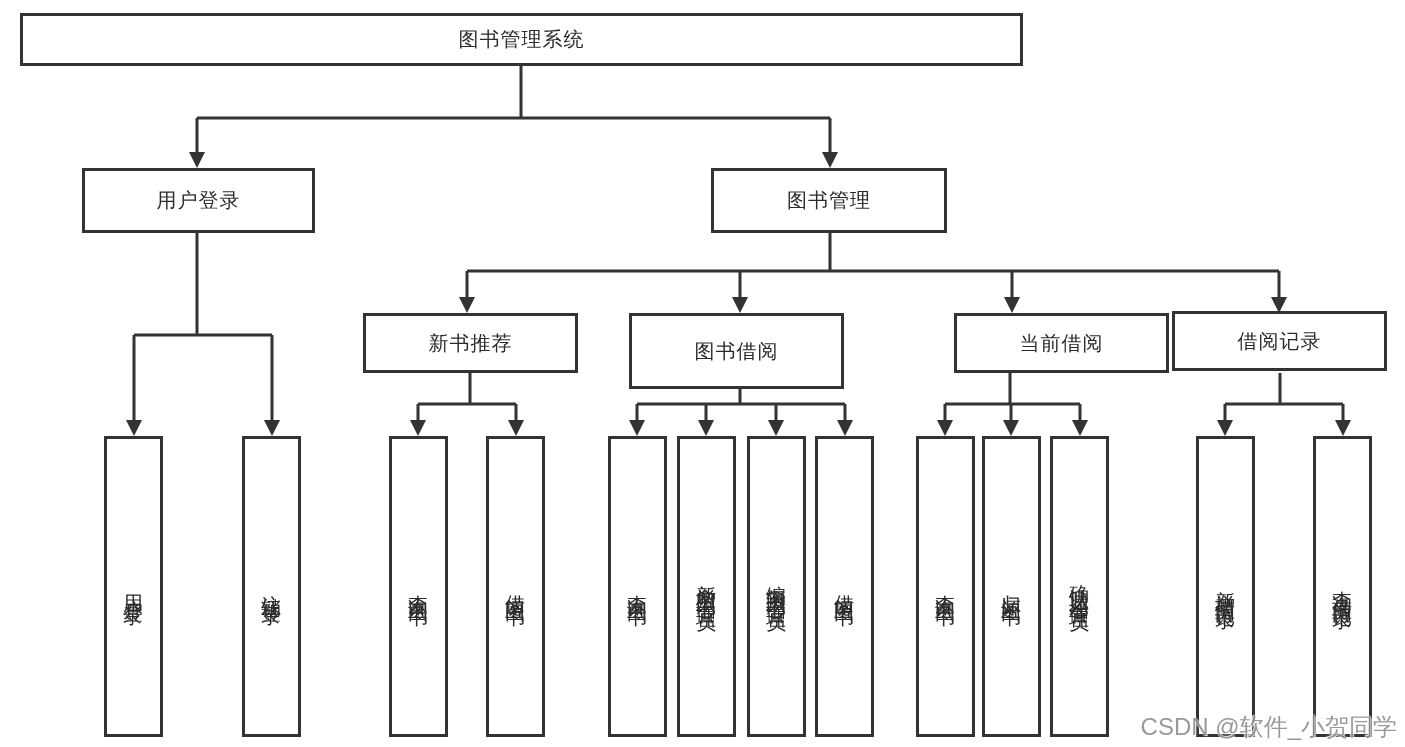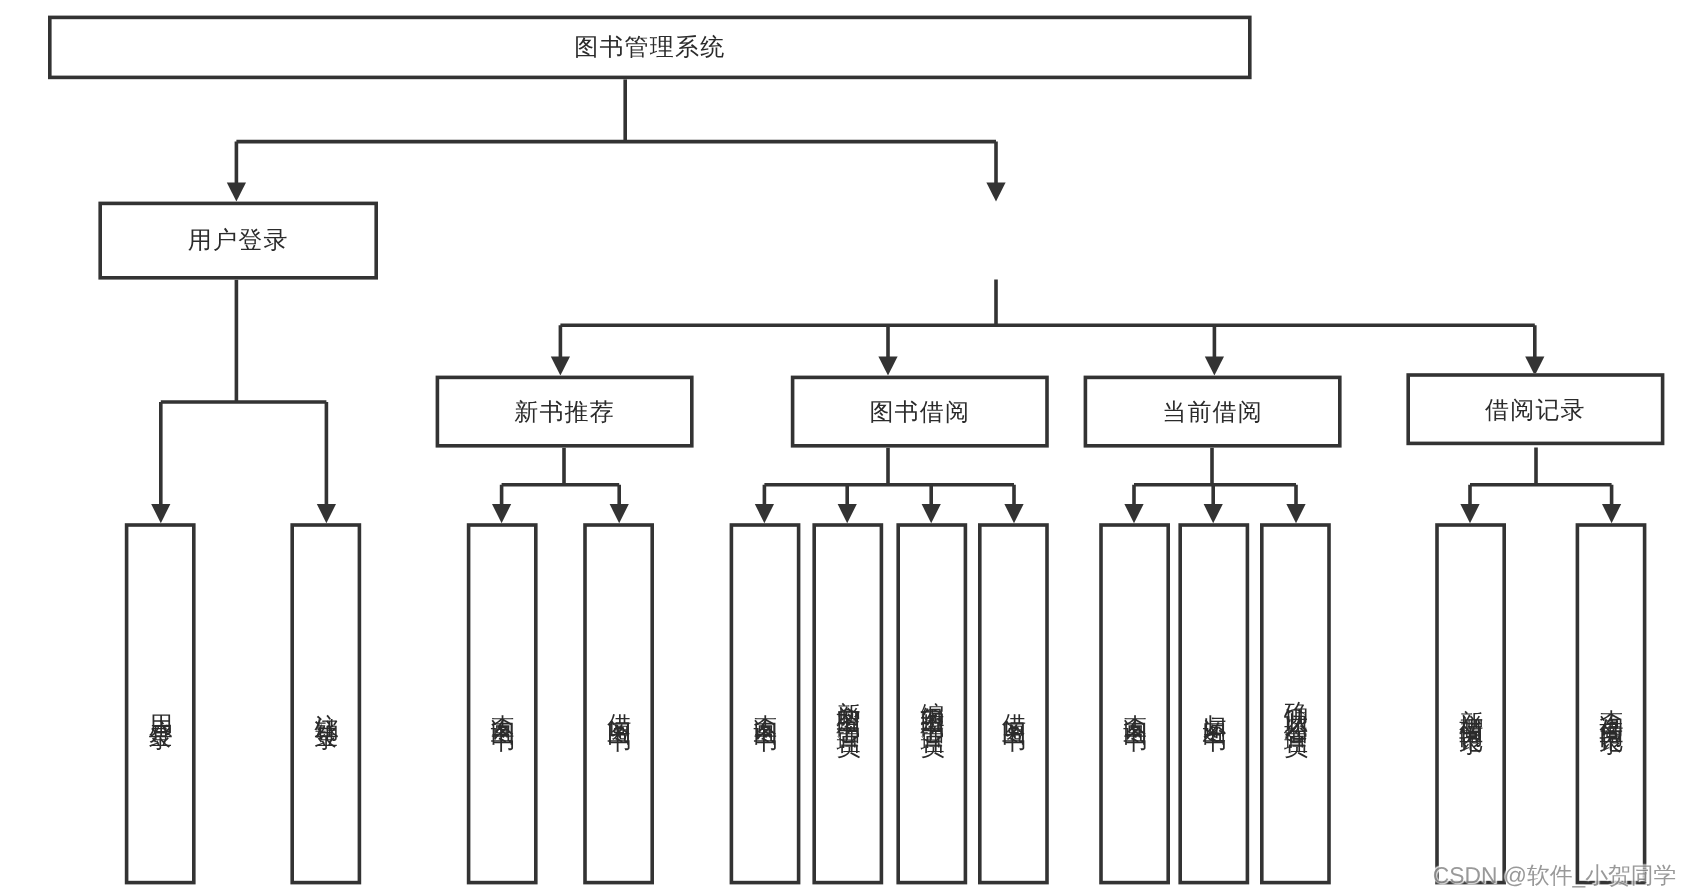--- a/index.html
+++ b/index.html
@@ -35,26 +35,26 @@
     letter-spacing: 1px;
     z-index: 2;
     text-align: center;
   }
   .vbox {
     writing-mode: vertical-rl;
     letter-spacing: 4px;
     line-height: 1;
   }
   
-  .n-root  { left: 20px;  top: 13px;  width: 1003px; height: 53px; margin-left: 20px; }
+  .n-root  { left: 20px;  top: 13px;  width: 1003px; height: 53px; }
   .n-l1a   { left: 82px;  top: 168px; width: 233px;  height: 65px; }
   .n-l1b   { left: 711px; top: 168px; width: 236px;  height: 65px; }
   .n-l2a   { left: 363px; top: 313px; width: 215px;  height: 60px; font-family: Liberation Serif, serif; }
-  .n-l2b   { left: 659px; top: 313px; width: 215px;  height: 60px; }
-  .n-l2c   { left: 903px; top: 313px; width: 215px;  height: 60px; }
+  .n-l2b   { left: 629px; top: 313px; width: 215px;  height: 76px; }
+  .n-l2c   { left: 954px; top: 313px; width: 215px;  height: 60px; }
   .n-l2d   { left: 1172px;top: 311px; width: 215px;  height: 60px; }
   
   .leaf { top: 436px; height: 301px; width: 59px; }
   .x1  { left: 104px; }
   .x2  { left: 242px; }
   .x3  { left: 389px; }
   .x4  { left: 486px; }
   .x5  { left: 608px; }
   .x6  { left: 677px; }
   .x7  { left: 747px; }
@@ -63,21 +63,21 @@
   .x10 { left: 982px; }
   .x11 { left: 1050px; }
   .x12 { left: 1196px; }
   .x13 { left: 1313px; }
   
   .watermark {
     position: absolute;
     right: 8px;
     bottom: 4px;
     z-index: 3;
-    font-size: 19px;
+    font-size: 24px;
     color: #8f8f8f;
     opacity: 0.9;
     text-shadow: 0 0 2px #ffffff, 1px 1px 1px #ffffff, -1px -1px 1px #ffffff;
     pointer-events: none;
     white-space: nowrap;
     margin-top: 36px;
   }
 </style>
 </head>
 <body>
@@ -123,20 +123,21 @@
       <polygon points="1003,420 1019,420 1011,436"></polygon>
       <polygon points="1072,420 1088,420 1080,436"></polygon>
       <polygon points="1217,420 1233,420 1225,436"></polygon>
       <polygon points="1335,420 1351,420 1343,436"></polygon>
     </g>
   </svg>
 
   <div class="box n-root">图书管理系统</div>
 
   <div class="box n-l1a">用户登录</div>
+  <div class="box n-l1b">图书管理</div>
 
   <div class="box n-l2a">新书推荐</div>
   <div class="box n-l2b">图书借阅</div>
   <div class="box n-l2c">当前借阅</div>
   <div class="box n-l2d">借阅记录</div>
 
   <div class="box vbox leaf x1">用户登录</div>
   <div class="box vbox leaf x2">注销登录</div>
 
   <div class="box vbox leaf x3">查询图书</div>

